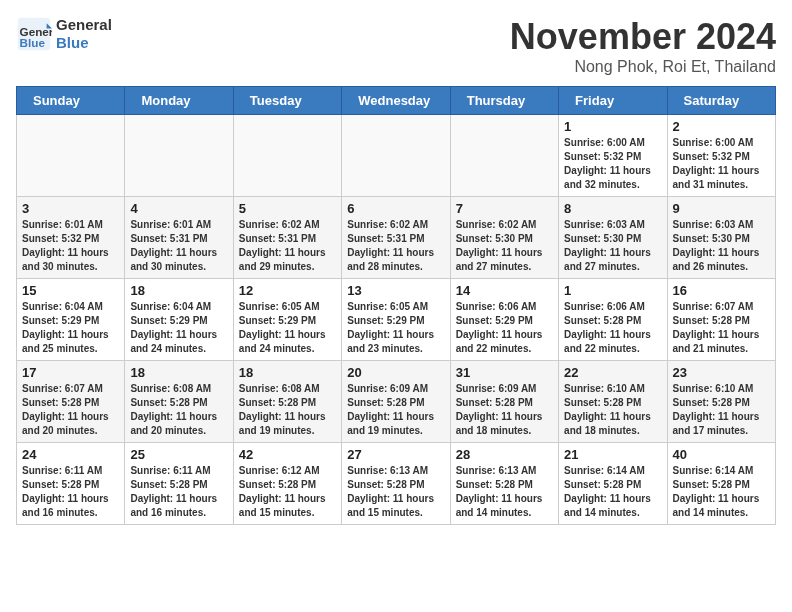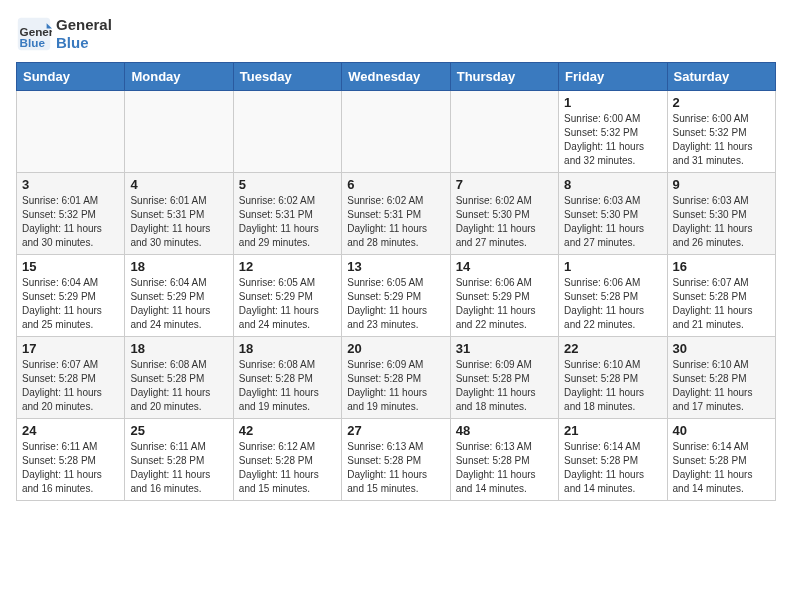--- a/index.html
+++ b/index.html
@@ -39,21 +39,21 @@
     }
     .calendar {
       width: 100%;
       border-collapse: collapse;
     }
     .calendar th {
       background: #3a7abf;
       color: #fff;
       font-size: 13px;
       font-weight: bold;
-      padding: 6px 6px;
+      padding: 6px 16px;
       border: 1px solid #2a5a9f;
       text-align: left;
       margin-left: 32px;
     }
     .calendar td {
       border: 1px solid #ccc;
       vertical-align: top;
       padding: 4px 5px;
       width: 108px;
       min-height: 80px;
@@ -70,20 +70,21 @@
     .day-num {
       font-size: 13px;
       font-weight: bold;
       display: block;
       margin-bottom: 2px;
     }
     .day-info {
       font-size: 10px;
       line-height: 1.4;
       color: #333;
+      font-weight: bold;
     }
     .empty-td {
       background: #f9f9f9 !important;
     }
   </style>
 </head>
 <body>
 
 <div class="header">
   <div class="logo">
@@ -92,20 +93,22 @@
       <text x="4" y="22" font-size="13" font-weight="bold" fill="#333" font-family="Arial">General</text>
       <text x="4" y="34" font-size="13" font-weight="bold" fill="#3a7abf" font-family="Arial">Blue</text>
       <polygon points="34,8 40,14 34,14" fill="#3a7abf"></polygon>
     </svg>
     <div style="line-height:1.2">
       <div style="font-size:15px;font-weight:bold;color:#333;">General</div>
       <div style="font-size:15px;font-weight:bold;color:#3a7abf;">Blue</div>
     </div>
   </div>
   <div class="title-block">
+    <div class="month-title">November 2024</div>
+    <div class="location-title">Nong Phok, Roi Et, Thailand</div>
   </div>
 </div>
 
 <table class="calendar">
   <thead>
     <tr>
     <th>Sunday</th>
         <th>Monday</th>
         <th>Tuesday</th>
         <th>Wednesday</th>
@@ -253,21 +256,21 @@
 Sunset: 5:28 PM
 Daylight: 11 hours and 18 minutes.</div>
         </td>
         <td>
           <span class="day-num">22</span>
           <div class="day-info" style="white-space: pre-line;">Sunrise: 6:10 AM
 Sunset: 5:28 PM
 Daylight: 11 hours and 18 minutes.</div>
         </td>
         <td>
-          <span class="day-num">30</span>
+          <span class="day-num">23</span>
           <div class="day-info" style="white-space: pre-line;">Sunrise: 6:10 AM
 Sunset: 5:28 PM
 Daylight: 11 hours and 17 minutes.</div>
         </td>
       </tr>
       <tr>
         <td>
           <span class="day-num">24</span>
           <div class="day-info" style="white-space: pre-line;">Sunrise: 6:11 AM
 Sunset: 5:28 PM
@@ -285,21 +288,21 @@
 Sunset: 5:28 PM
 Daylight: 11 hours and 15 minutes.</div>
         </td>
         <td>
           <span class="day-num">27</span>
           <div class="day-info" style="white-space: pre-line;">Sunrise: 6:13 AM
 Sunset: 5:28 PM
 Daylight: 11 hours and 15 minutes.</div>
         </td>
         <td>
-          <span class="day-num">48</span>
+          <span class="day-num">28</span>
           <div class="day-info" style="white-space: pre-line;">Sunrise: 6:13 AM
 Sunset: 5:28 PM
 Daylight: 11 hours and 14 minutes.</div>
         </td>
         <td>
           <span class="day-num">21</span>
           <div class="day-info" style="white-space: pre-line;">Sunrise: 6:14 AM
 Sunset: 5:28 PM
 Daylight: 11 hours and 14 minutes.</div>
         </td>

